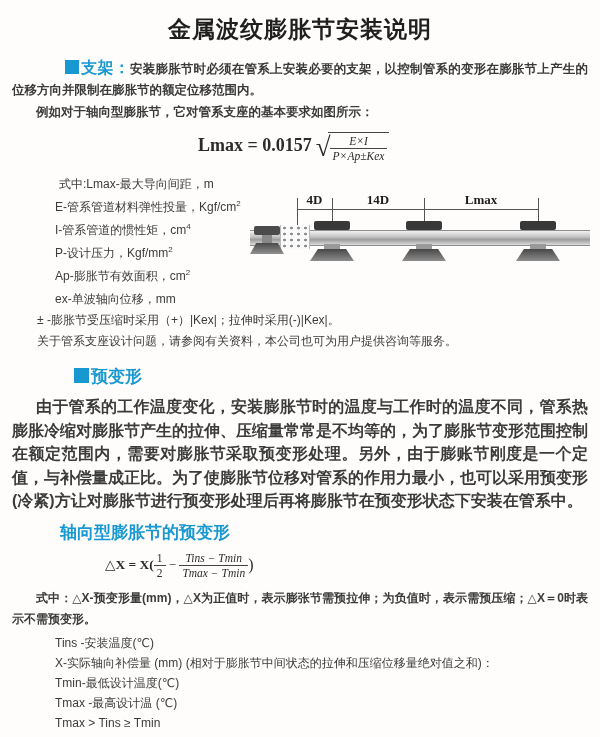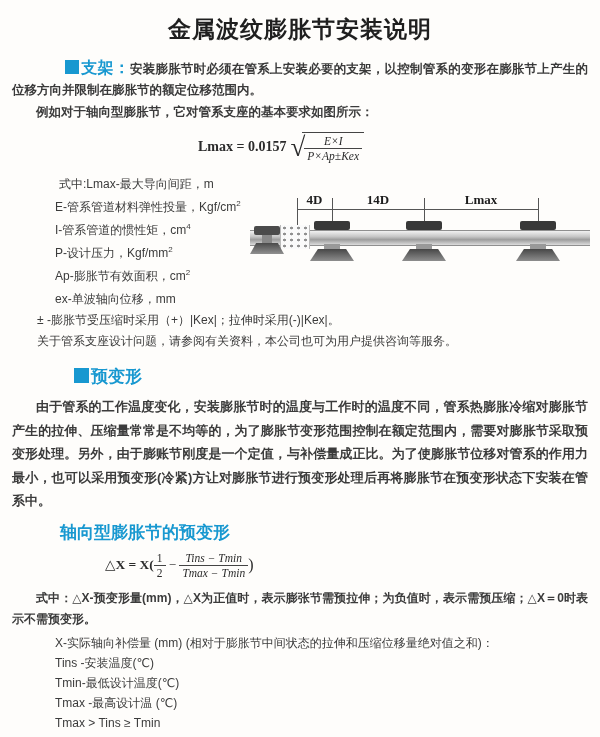--- a/index.html
+++ b/index.html
@@ -48,21 +48,21 @@
     font-size:12.5px;
     line-height:21px;
     font-weight:600;
     text-indent:24px;
   }
   
   .formula{
     font-family:"Liberation Serif","DejaVu Serif",serif;
     color:#2b2b2b;
   }
-  .f-lhs{font-weight:bold;font-size:14px;}
+  .f-lhs{font-weight:bold;font-size:18px;}
   .frac{
     display:inline-block;
     vertical-align:middle;
     text-align:center;
     font-size:11.5px;
     line-height:13px;
   }
   .frac .den{border-top:1px solid #444;display:block;padding:1px 3px 0;}
   .frac .num{display:block;padding:0 3px;}
   .ital{font-style:italic;}
@@ -76,21 +76,21 @@
   .defs{margin:8px 0 0 25px;font-size:12px;line-height:19px;}
   .def-line{white-space:nowrap;margin-left:22px;}
   .def-line.ind{margin-left:18px;}
   .defs sup{font-size:8px;}
   .note-line{margin:1px 0 0 25px;font-size:12px;line-height:20px;font-weight:400;}
   
   .h-pre{margin:14px 0 0 21px;font-size:17px;font-weight:bold;color:var(--blue);padding-left:41px;}
   .h-pre .bluesq{width:15px;height:15px;}
   .para{
     margin:7px 0 0;
-    font-size:13px;line-height:23.5px;
+    font-size:16px;line-height:23.5px;
     font-weight:600;text-indent:24px;text-align:justify;
   }
   .h-axial{margin:8px 0 0 48px;font-size:17px;font-weight:bold;color:var(--blue);}
   .explain{margin:8px 0 0;font-size:12px;line-height:21px;font-weight:600;text-indent:24px;text-align:justify;}
   .items{margin:3px 0 0 43px;font-size:12px;line-height:20px;}
   .note-general{margin:2px 0 0;font-size:12px;line-height:20px;font-weight:600;text-indent:43px;}
   
   .diagram{
     position:absolute;left:250px;top:192px;width:345px;height:96px;
   }
@@ -173,22 +173,22 @@
 
     <div class="formula formula2">
       <span class="f-lhs">△X = X(</span><span class="frac"><span class="num">1</span><span class="den">2</span></span>
       <span>−</span>
       <span class="frac ital"><span class="num">Tins − Tmin</span><span class="den">Tmax − Tmin</span></span><span class="paren">)</span>
     </div>
 
     <p class="explain">式中：△X-预变形量(mm)，△X为正值时，表示膨张节需预拉伸；为负值时，表示需预压缩；△X＝0时表示不需预变形。</p>
 
     <div class="items">
+      <div class="param">Tins -安装温度(℃)</div>
       <div class="param">X-实际轴向补偿量 (mm) (相对于膨胀节中间状态的拉伸和压缩位移量绝对值之和)：</div>
-      <div class="param">Tins -安装温度(℃)</div>
       <div class="param">Tmin-最低设计温度(℃)</div>
       <div class="param">Tmax -最高设计温  (℃)</div>
       <div class="param">Tmax &gt; Tins ≥ Tmin</div>
     </div>
 
     <div class="note-general">一般变形和受力情况下，不一定进行预变形，足否预变形对膨胀节的疲劳寿命几乎没有影响。</div>
 
   </div>
 
   <div class="diagram">

